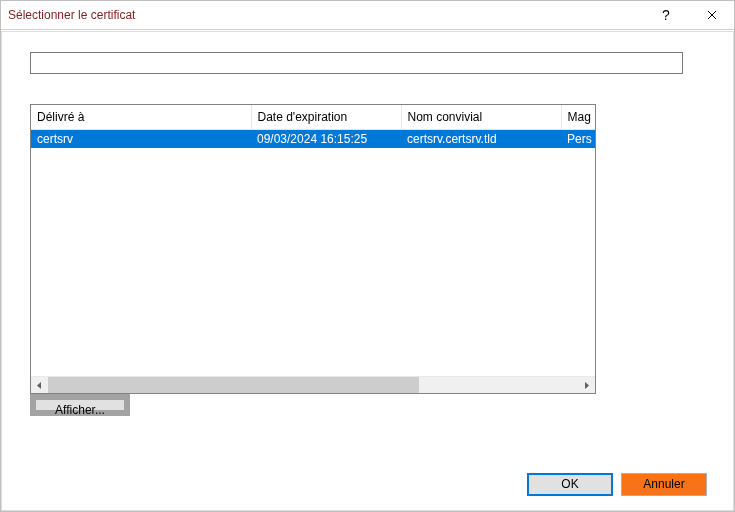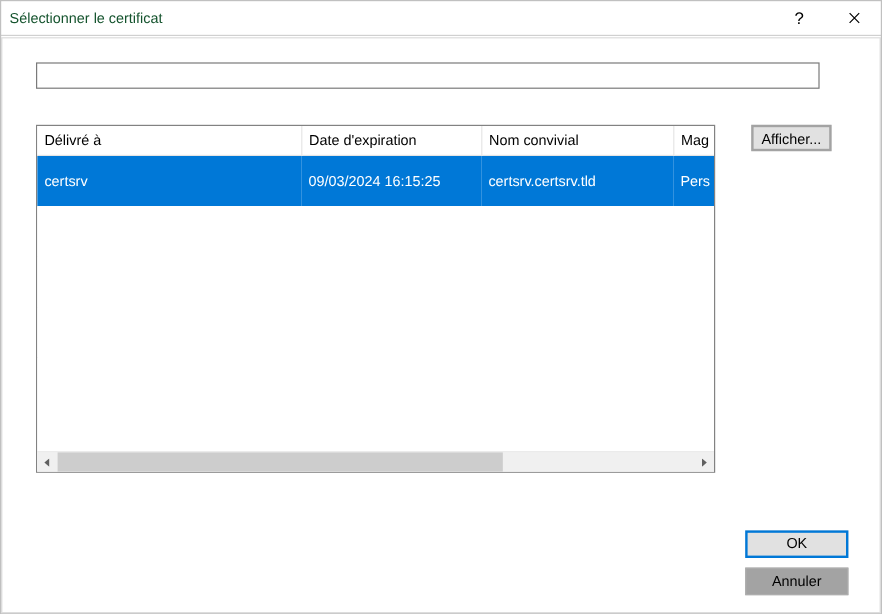--- a/index.html
+++ b/index.html
@@ -4,56 +4,56 @@
 <style>
   * { box-sizing: border-box; font-family: "Segoe UI", Tahoma, sans-serif; font-size: 12px; }
   html, body { margin: 0; padding: 0; }
   body { background: #fff; width: 735px; height: 512px; overflow: hidden; }
 
   .titlebar {
     height: 30px; display: flex; align-items: center;
     padding-left: 8px; border-bottom: 1px solid #d0d0d0;
     background: #fff;
   }
-  .titlebar .title { flex: 1; color: #14532d; }
+  .titlebar .title { flex: 1; color: #7f1d1d; }
   .tb-btn {
     width: 46px; height: 30px; display: flex; align-items: center; justify-content: center;
     color: #000;
   }
   .tb-btn svg { width: 10px; height: 10px; }
   .tb-help { font-size: 14px; }
 
   .dialog-body {
     position: absolute; left: 1px; right: 1px; top: 31px; bottom: 1px;
     border: 1px solid #ddd; background: #fff;
     padding: 20px 26px 14px 28px;
   }
 
   .search-label { margin-bottom: 4px; display: block; }
   .search-input {
     width: 653px; height: 22px; border: 1px solid #7a7a7a; padding: 2px 4px;
     background: #fff;
   }
 
-  .mid-row { display: flex; margin-top: 30px; gap: 30px; align-items: flex-start; }
+  .mid-row { display: flex; margin-top: 30px; align-items: flex-start; flex-direction: column; }
 
   .table-wrap {
     width: 566px; height: 290px; border: 1px solid #828282; background: #fff;
     position: relative; display: flex; flex-direction: column;
   }
   .table-scroll { flex: 1; overflow: hidden; }
   table { border-collapse: collapse; table-layout: fixed; width: 620px; }
   th {
     background: #fff; text-align: left; font-weight: normal; padding: 4px 6px;
     border-right: 1px solid #e5e5e5; border-bottom: 1px solid #e5e5e5;
     height: 24px; white-space: nowrap; overflow: hidden;
   }
   th:last-child { border-right: none; }
   td {
-    padding: 14px 6px; height: 18px; white-space: nowrap; overflow: hidden;
+    padding: 2px 6px; height: 18px; white-space: nowrap; overflow: hidden;
     color: #fff;
   }
   tr.selected { background: #0078d7; }
   tr.empty td { background: #fff; color: transparent; }
   .col0 { width: 220px; }
   .col1 { width: 150px; }
   .col2 { width: 160px; }
   .col3 { width: 90px; }
 
   .hscroll {
@@ -64,29 +64,29 @@
     width: 17px; display: flex; align-items: center; justify-content: center; color: #606060;
     background: #f0f0f0;
   }
   .hs-track { flex: 1; position: relative; background: #f0f0f0; }
   .hs-thumb {
     position: absolute; left: 0; top: 0; bottom: 0; width: 70%;
     background: #cdcdcd;
   }
 
   .view-btn {
-    width: 67px; height: 22px; background: #e1e1e1; border: 2px solid #a3a3a3;
+    width: 100px; height: 22px; background: #e1e1e1; border: 6px solid #a3a3a3;
     text-align: center; line-height: 20px;
   }
 
   .footer {
-    position: absolute; right: 26px; bottom: 14px; display: flex; gap: 8px; flex-direction: column;
+    position: absolute; right: 26px; bottom: 14px; display: flex; gap: 8px;
   }
   .btn {
-    width: 86px; height: 23px; background: #a3a3a3; border: 1px solid #adadad;
+    width: 86px; height: 23px; background: #f97316; border: 1px solid #adadad;
     text-align: center; line-height: 21px;
   }
   .btn.default { border: 2px solid #0078d7; background: #e1e1e1; line-height: 19px; }
 
   .outer-border { position: absolute; inset: 0; border: 1px solid #c0c0c0; pointer-events: none; }
 </style>
 </head>
 <body>
 
 <div class="titlebar">

